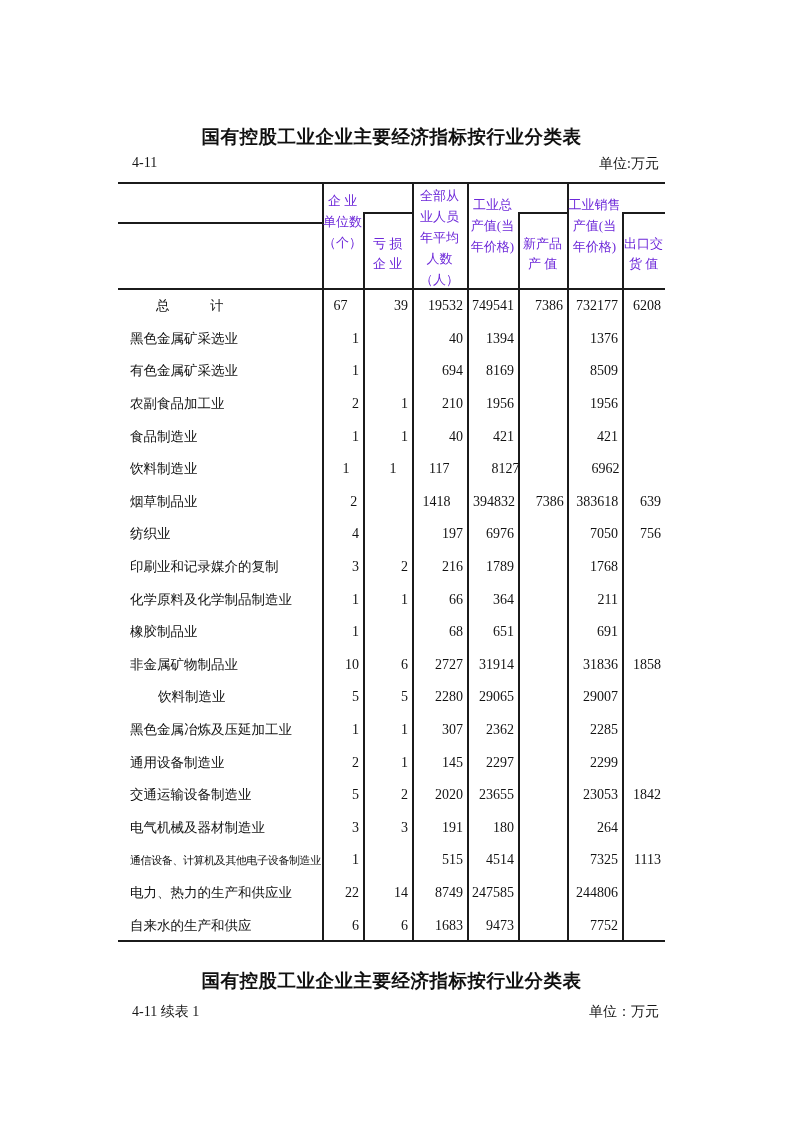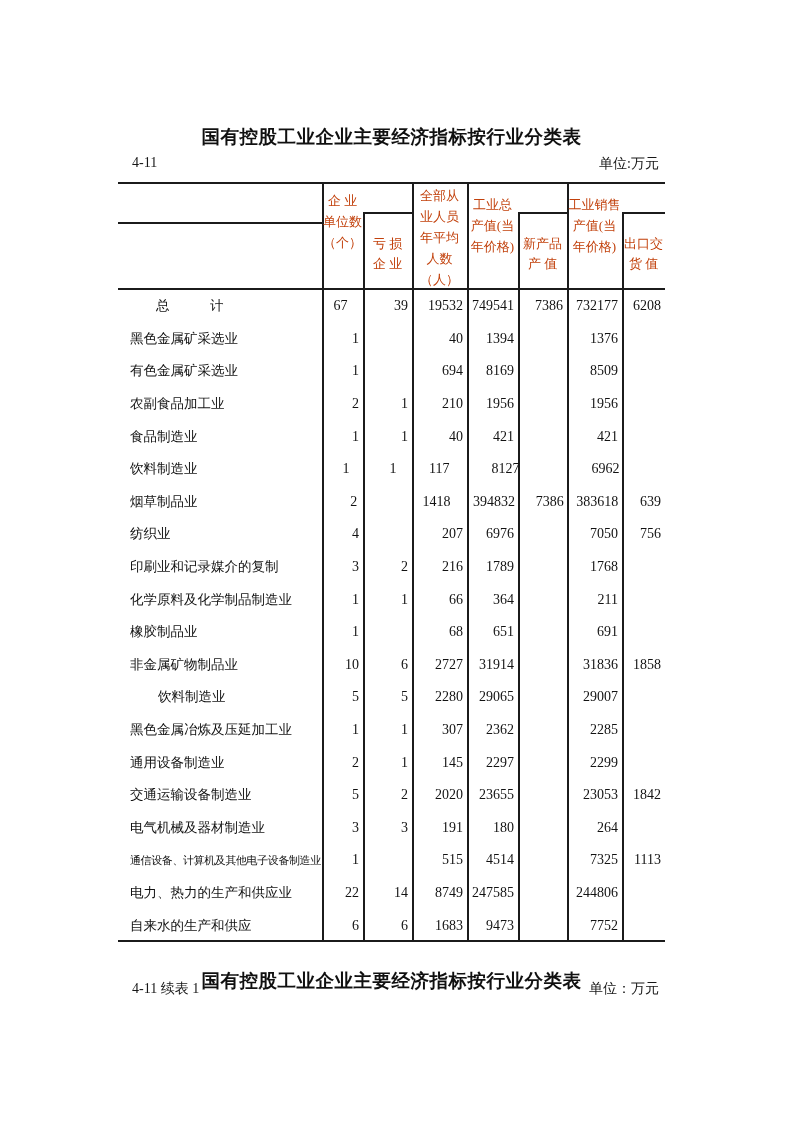--- a/index.html
+++ b/index.html
@@ -9,21 +9,21 @@
   .sheet { position:absolute; left:118px; top:0; width:547px; height:1122px; }
 
   .title { position:absolute; width:100%; text-align:center; font-size:18.5px;
            font-weight:bold; letter-spacing:0.5px; color:#101010; }
   .t1 { top:124px; }
   .t2 { top:968px; }
 
   .meta { position:absolute; left:14px; right:6px; display:flex;
           justify-content:space-between; font-size:14px; color:#161616; }
   .m1 { top:155px; }
-  .m2 { top:980px; }
+  .m2 { top:1003px; }
 
   .tbl { position:absolute; left:0; top:182px; width:547px; height:760px; }
   .ln  { position:absolute; background:#1b1b1b; }
   
   .ln-top        { left:0; top:0; width:547px; height:2.2px; }
   .ln-headbottom { left:0; top:106px; width:547px; height:2px; }
   .ln-bottom     { left:0; top:758px; width:547px; height:2.2px; }
   .ln-col1div    { left:0; top:40px; width:204px; height:1.8px; }
   .ln-st3        { left:245px; top:30px; width:49px; height:1.8px; }
   .ln-st6        { left:400px; top:30px; width:49px; height:1.8px; }
@@ -31,21 +31,21 @@
   
   .ln-v1 { left:204px; top:0; width:1.7px; height:760px; }
   .ln-v2 { left:245px; top:30px; width:1.7px; height:730px; }
   .ln-v3 { left:294px; top:0; width:1.7px; height:760px; }
   .ln-v4 { left:349px; top:0; width:1.7px; height:760px; }
   .ln-v5 { left:400px; top:30px; width:1.7px; height:730px; }
   .ln-v6 { left:449px; top:0; width:1.7px; height:760px; }
   .ln-v7 { left:504px; top:30px; width:1.7px; height:730px; }
 
   .hcell { position:absolute; font-size:13px; line-height:21px; text-align:center;
-           white-space:pre-line; color:#c2410c; }
+           white-space:pre-line; color:#6d28d9; }
   .h-ent    { left:204px; width:41px; top:8px; }
   .h-loss   { left:245px; width:49px; top:52px; line-height:20px; }
   .h-emp    { left:294px; width:55px; top:3px; }
   .h-gross  { left:349px; width:51px; top:12px; }
   .h-new    { left:400px; width:49px; top:52px; line-height:20px; }
   .h-sales  { left:449px; width:55px; top:12px; }
   .h-export { left:504px; width:43px; top:52px; line-height:20px; }
 
   .rows { position:absolute; left:0; top:108px; width:547px; }
   .row  { display:flex; height:32.6px; align-items:center; }
@@ -177,21 +177,21 @@
             <span class="val" style="width: 45px;">1418</span>
             <span class="val" style="width: 65px;">394832</span>
             <span class="val" style="width: 49px;">7386</span>
             <span class="val" style="width: 55px;">383618</span>
             <span class="val" style="width: 43px;">639</span>
           </div>
           <div class="row">
             <span class="lbl lbl-item">纺织业</span>
             <span class="val" style="width: 41px;">4</span>
             <span class="val" style="width: 49px;"></span>
-            <span class="val" style="width: 55px;">207</span>
+            <span class="val" style="width: 55px;">197</span>
             <span class="val" style="width: 51px;">6976</span>
             <span class="val" style="width: 49px;"></span>
             <span class="val" style="width: 55px;">7050</span>
             <span class="val" style="width: 43px;">756</span>
           </div>
           <div class="row">
             <span class="lbl lbl-item">印刷业和记录媒介的复制</span>
             <span class="val" style="width: 41px;">3</span>
             <span class="val" style="width: 49px;">2</span>
             <span class="val" style="width: 55px;">216</span>

